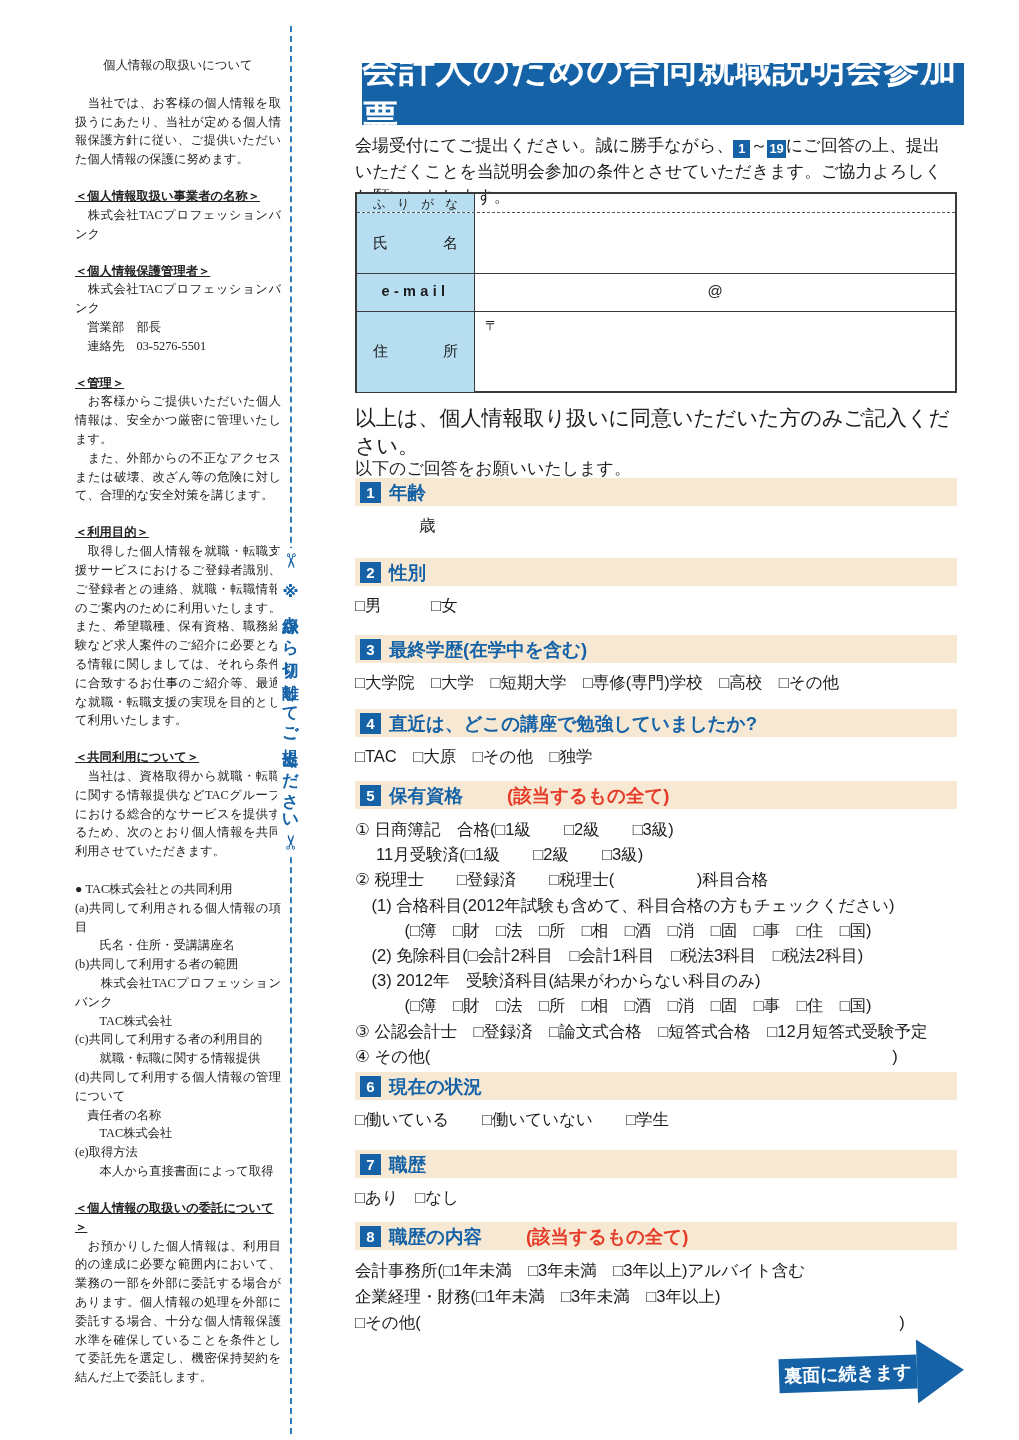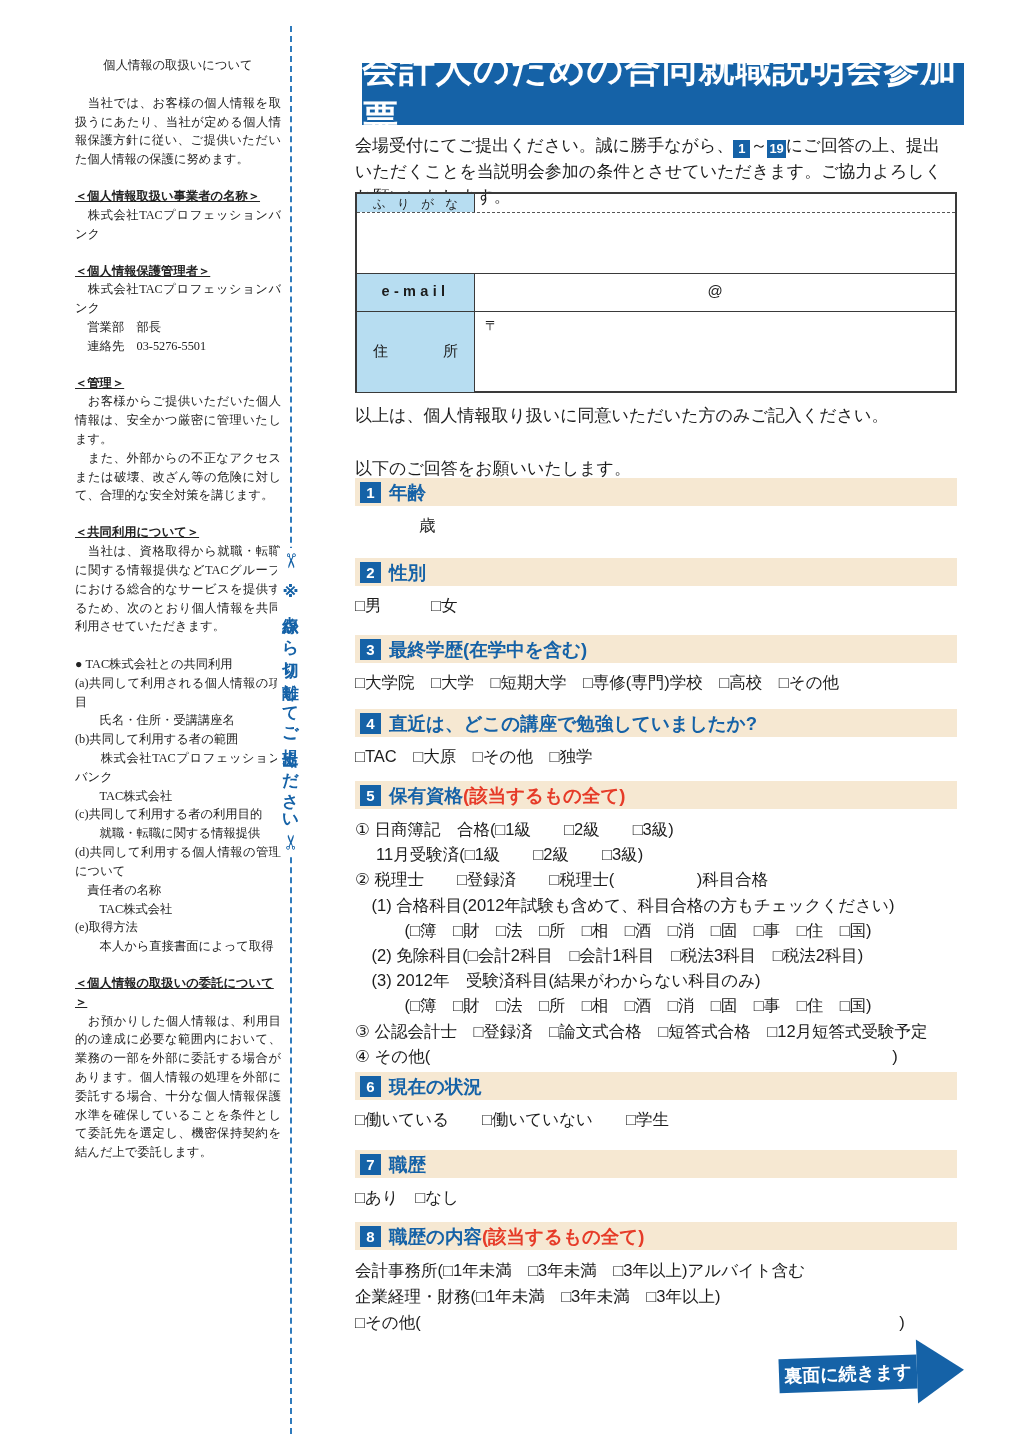--- a/index.html
+++ b/index.html
@@ -68,35 +68,35 @@
   .row-name .lab{padding-top:21px;}
   .row-email{height:38px;border-bottom:1.5px solid #3a3a3a;}
   .row-email .lab{
     padding-top:9px;text-align:center;text-align-last:center;letter-spacing:.3em;
     font-weight:bold;font-size:14.5px;
   }
   .row-email .val{text-align:center;padding-top:8px;font-size:15px;}
   .row-address{height:80px;}
   .row-address .lab{padding-top:30px;}
   .row-address .val{padding:5px 0 0 10px;font-size:13px;}
-  .consent{position:absolute;top:404px;left:0;width:602px;font-size:17px;}
+  .consent{position:absolute;top:404px;left:0;width:602px;font-size:21px;}
   .answer-intro{position:absolute;top:457px;left:0;width:602px;font-size:17px;}
   
   .q{position:absolute;left:0;width:602px;}
   .q .qbar{
     height:28px;background:#f6e8d2;display:flex;align-items:center;
     padding-left:5px;box-sizing:border-box;
   }
   .qnum{
     width:21px;height:21px;flex:0 0 21px;background:#1562a7;color:#fff;
     font-weight:bold;font-size:15px;display:flex;align-items:center;
     justify-content:center;margin-right:8px;line-height:1;
   }
   .qtitle{color:#1562a7;font-weight:bold;font-size:18.5px;}
-  .qnote{color:#e63b28;font-weight:bold;font-size:18.5px;}
+  .qnote{color:#e63b28;font-weight:bold;font-size:18.5px;margin-left:44px;}
   .qbody{margin-top:9px;font-size:16.5px;white-space:pre-wrap;}
   .qbody.age{padding-left:64px;}
   .qbody.lines{margin-top:8px;line-height:25.2px;}
   .qbody.lines8{margin-top:7px;line-height:26px;}
   .s1{top:478px;} .s2{top:558px;} .s3{top:635px;} .s4{top:709px;}
   .s5{top:781px;} .s6{top:1072px;} .s7{top:1150px;} .s8{top:1222px;}
   
   .backarrow{
     position:absolute;top:1341px;left:424px;width:190px;height:64px;
     transform:rotate(-2deg);
@@ -128,20 +128,24 @@
     <div class="lsec">
       <div class="lhead">＜個人情報保護管理者＞</div>
       <div class="lbody">　株式会社TACプロフェッションバンク
 　営業部　部長
 　連絡先　03-5276-5501</div>
     </div>
     <div class="lsec">
       <div class="lhead">＜管理＞</div>
       <div class="lbody">　お客様からご提供いただいた個人情報は、安全かつ厳密に管理いたします。
 　また、外部からの不正なアクセスまたは破壊、改ざん等の危険に対して、合理的な安全対策を講じます。</div>
+    </div>
+    <div class="lsec">
+      <div class="lhead">＜利用目的＞</div>
+      <div class="lbody">　取得した個人情報を就職・転職支援サービスにおけるご登録者識別、ご登録者との連絡、就職・転職情報のご案内のために利用いたします。また、希望職種、保有資格、職務経験など求人案件のご紹介に必要となる情報に関しましては、それら条件に合致するお仕事のご紹介等、最適な就職・転職支援の実現を目的として利用いたします。</div>
     </div>
     <div class="lsec">
       <div class="lhead">＜共同利用について＞</div>
       <div class="lbody">　当社は、資格取得から就職・転職に関する情報提供などTACグループにおける総合的なサービスを提供するため、次のとおり個人情報を共同利用させていただきます。
 
 ● TAC株式会社との共同利用
 (a)共同して利用される個人情報の項目
 　　氏名・住所・受講講座名
 (b)共同して利用する者の範囲
 　　株式会社TACプロフェッションバンク
@@ -175,20 +179,21 @@
     </div>
 
     <div class="intro"><span>会場受付にてご提出ください。誠に勝手ながら、</span><span class="ibadge">1</span><span>～</span><span class="ibadge">19</span><span>にご回答の上、提出いただくことを当説明会参加の条件とさせていただきます。ご協力よろしくお願いいたします。</span></div>
 
     <div class="ftable">
       <div class="frow row-furigana">
         <div class="lab">ふりがな</div>
         <div class="val"></div>
       </div>
       <div class="frow row-name">
+        <div class="lab">氏名</div>
         <div class="val"></div>
       </div>
       <div class="frow row-email">
         <div class="lab">e-mail</div>
         <div class="val">@</div>
       </div>
       <div class="frow row-address">
         <div class="lab">住所</div>
         <div class="val">〒</div>
       </div>

